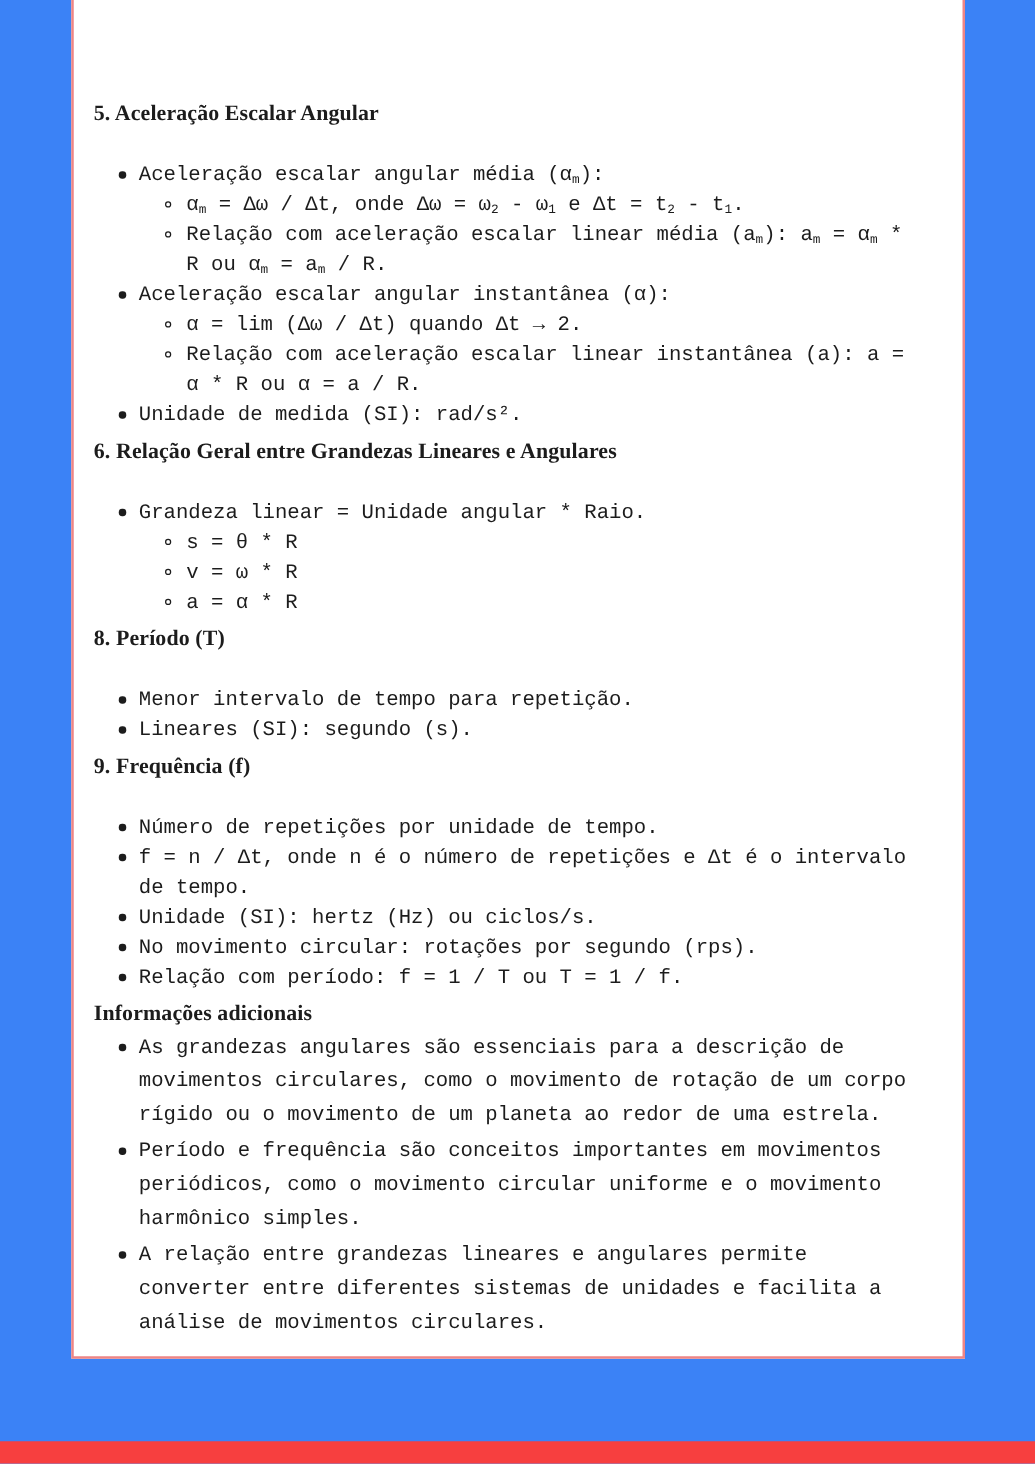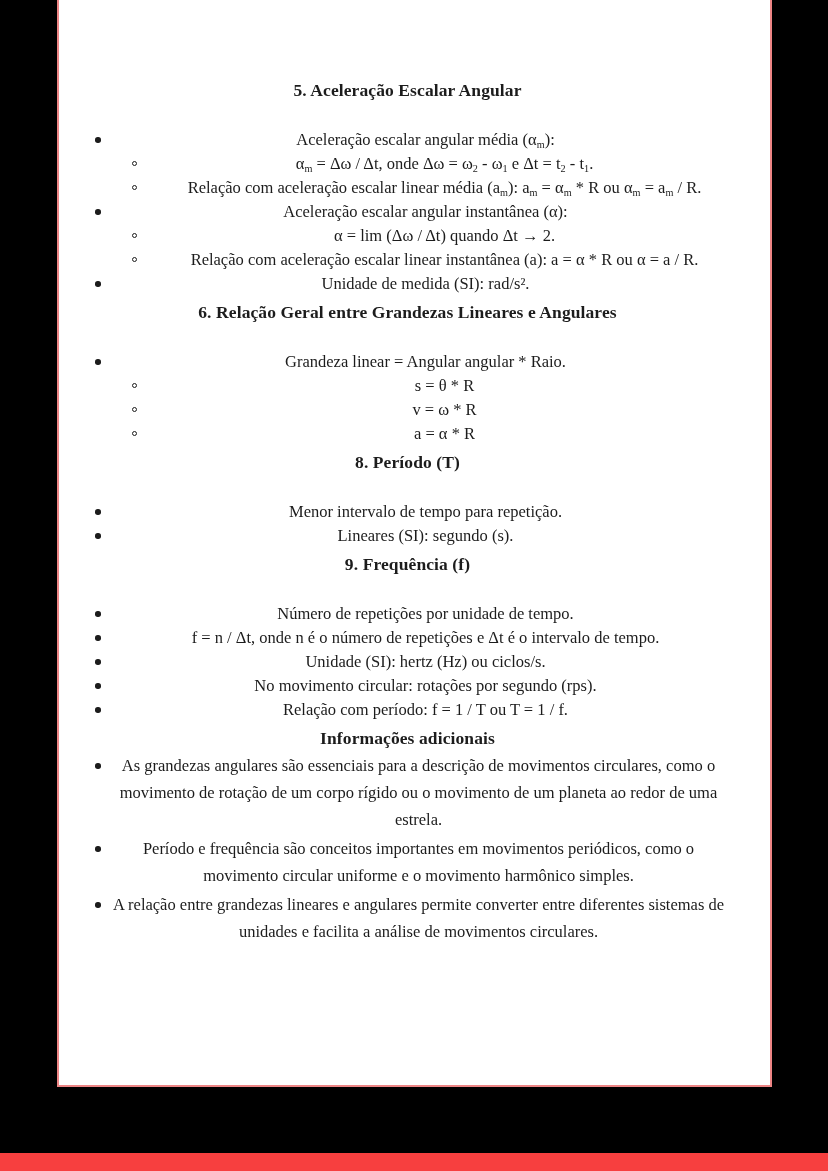--- a/index.html
+++ b/index.html
@@ -8,23 +8,22 @@
     background: #ffffff;
     font-family: "Liberation Serif", "DejaVu Serif", serif;
     color: #1c1c1c;
     overflow: hidden;
     position: relative;
   }
   .page {
     position: relative;
     width: 828px;
     height: 1171px;
-    background: #000000;
+    background: #3b82f6;
     overflow: hidden;
-    text-align: center;
   }
   .content-box {
     position: absolute;
     left: 57px;
     top: -28px;
     width: 715px;
     height: 1115px;
     border: 2px solid #ee8585;
     background: #ffffff;
     padding: 106px 30px 0 16px;
@@ -42,20 +41,21 @@
     margin-top: 27px;
     padding-left: 36px;
   }
   ul.l1.tight {
     margin-top: 3px;
   }
   li {
     position: relative;
     font-size: 16.5px;
     line-height: 24px;
+    font-family: Liberation Mono, monospace;
   }
   ul.tight > li {
     line-height: 27px;
     margin-bottom: 2px;
     padding-right: 14px;
   }
   .marker {
     position: absolute;
     display: block;
   }
@@ -136,21 +136,21 @@
           <span>Unidade de medida (SI): rad/s².</span>
         </li>
       </ul>
     </section>
 
     <section>
       <h2 class="section-heading">6. Relação Geral entre Grandezas Lineares e Angulares</h2>
       <ul class="l1">
         <li>
           <span class="marker dot"></span>
-          <span>Grandeza linear = Angular angular * Raio.</span>
+          <span>Grandeza linear = Unidade angular * Raio.</span>
           <ul class="l2">
             <li>
               <span class="marker circ"></span>
               <span>s = θ * R</span>
             </li>
             <li>
               <span class="marker circ"></span>
               <span>v = ω * R</span>
             </li>
             <li>

